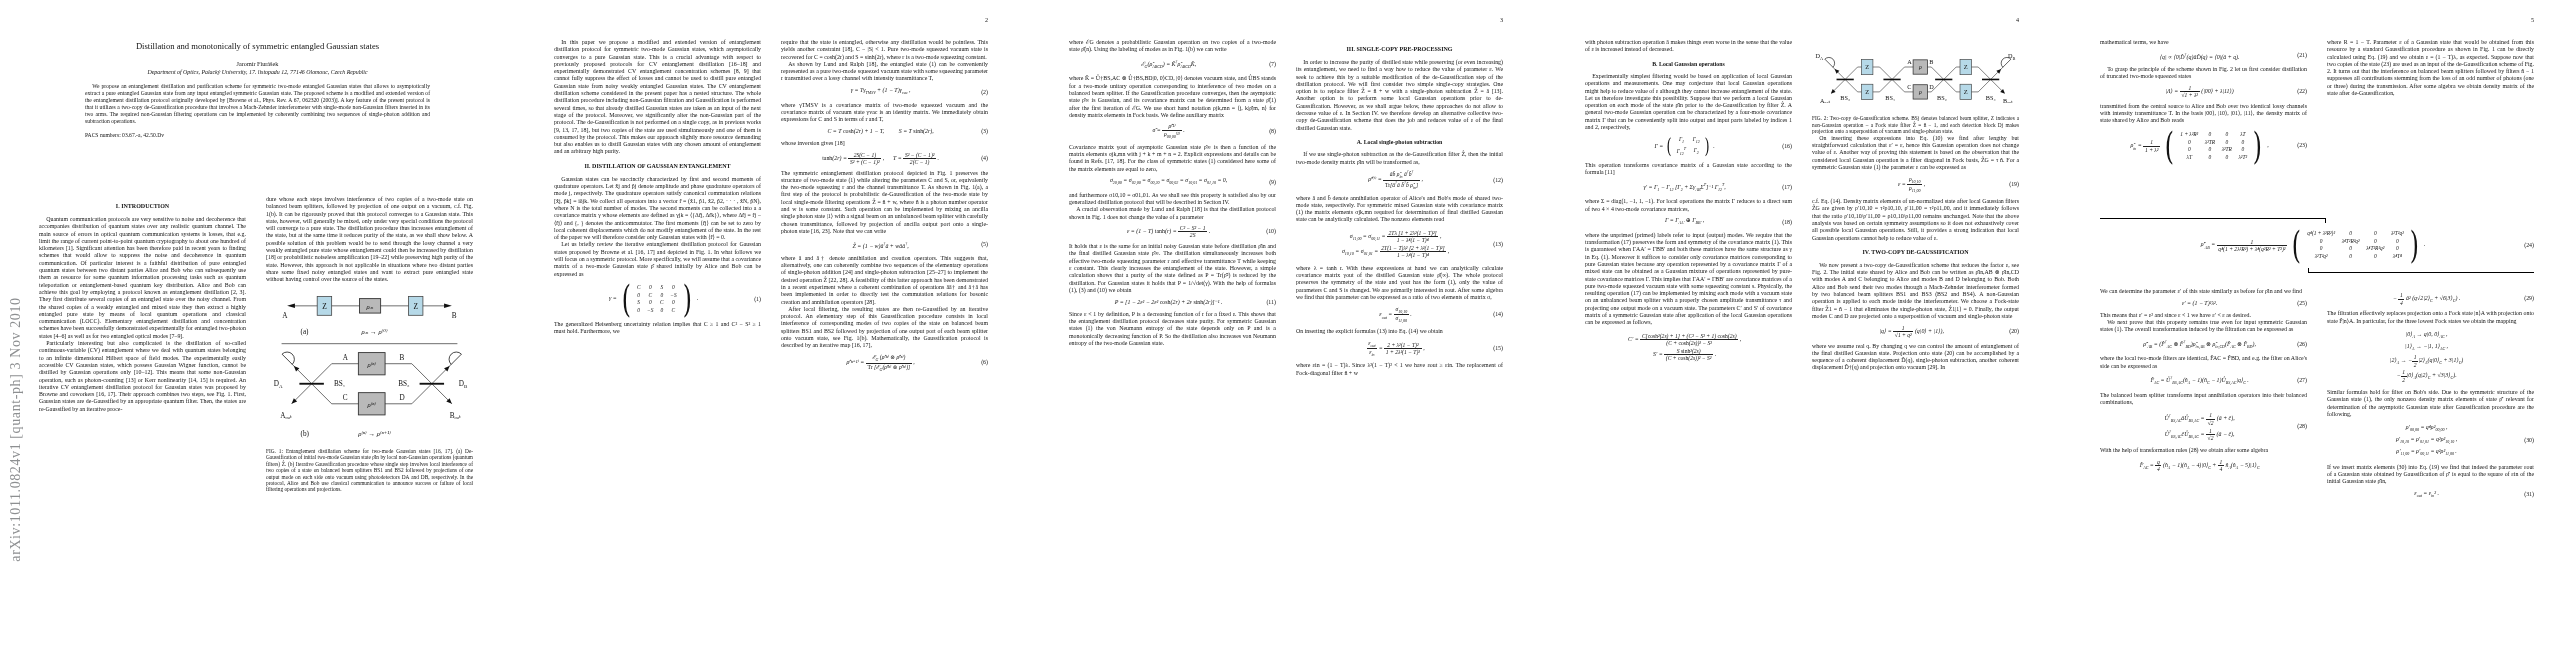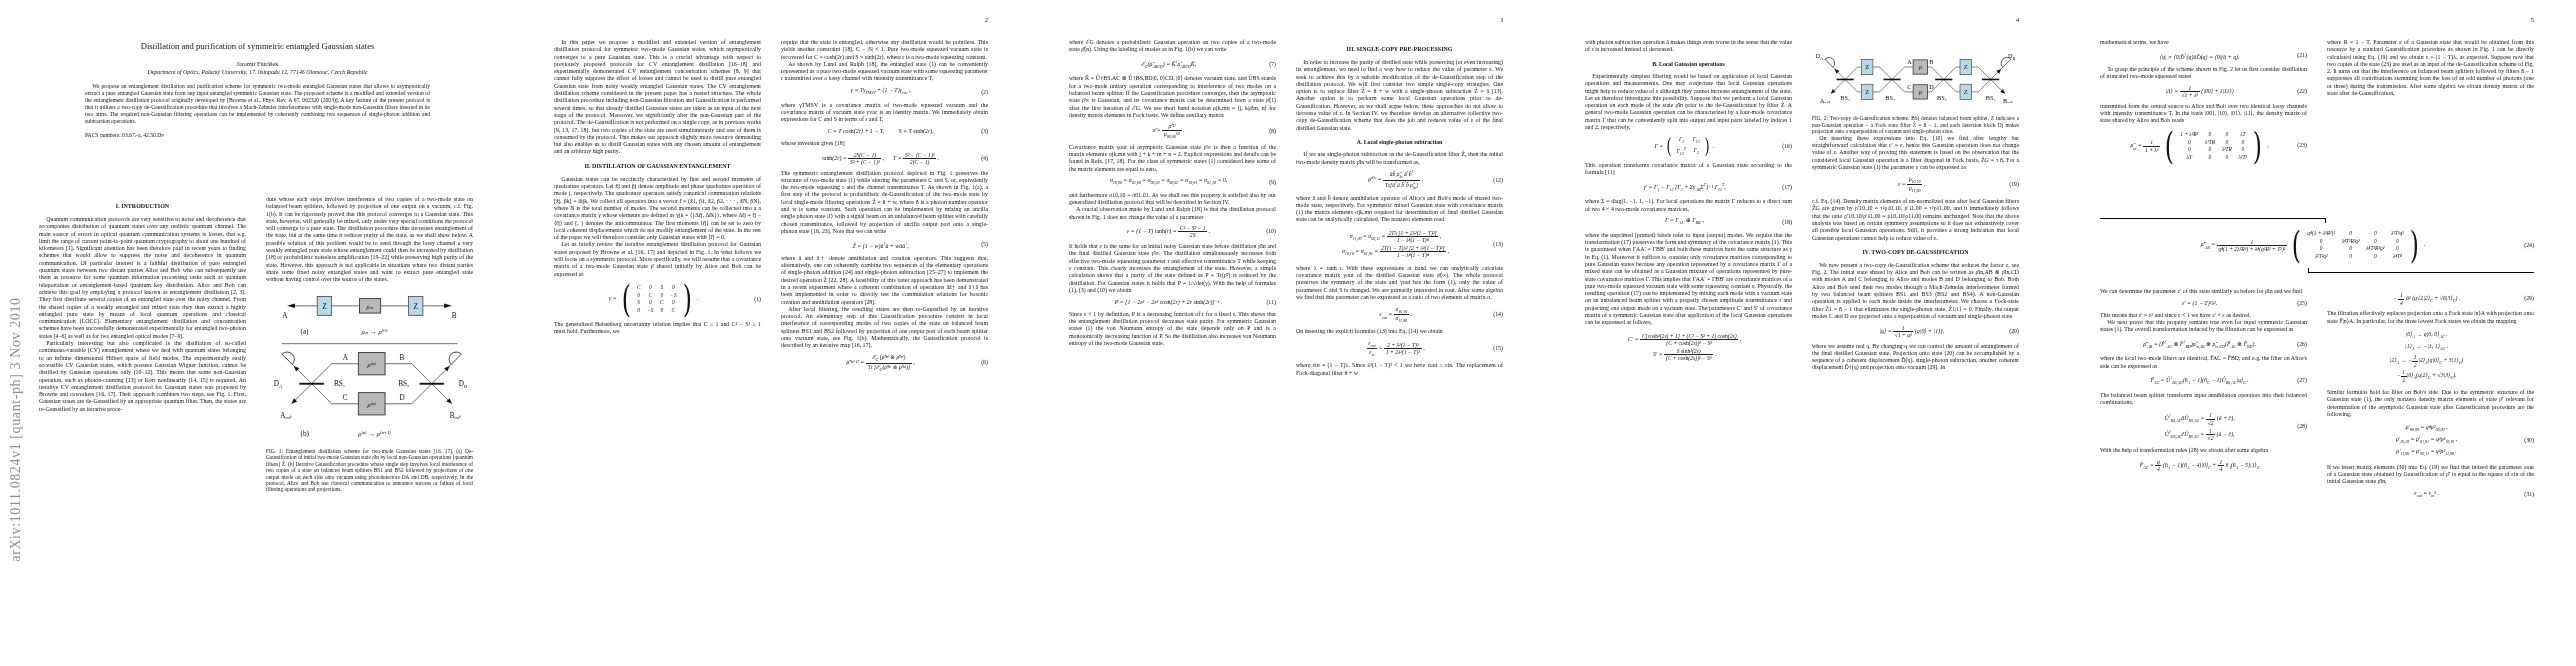--- a/index.html
+++ b/index.html
@@ -67,21 +67,21 @@
   .fsub{font-size:9px;}
 </style>
 </head>
 <body>
 
 <div id="canvas">
 
   <div class="pg" id="pg1">
     <div class="watermark">arXiv:1011.0824v1  [quant-ph]  3 Nov 2010</div>
     <div class="head">
-      <div class="title">Distillation and purification of symmetric entangled Gaussian states</div>
+      <div class="title">Distillation and monotonically of symmetric entangled Gaussian states</div>
       <div class="author">Jaromír Fiurášek</div>
       <div class="affil">Department of Optics, Palacký University, 17. listopadu 12, 77146 Olomouc, Czech Republic</div>
       <div class="abstract">We propose an entanglement distillation and purification scheme for symmetric two-mode entangled Gaussian states that allows to asymptotically extract a pure entangled Gaussian state from any input entangled symmetric Gaussian state. The proposed scheme is a modified and extended version of the entanglement distillation protocol originally developed by [Browne et al., Phys. Rev. A 67, 062320 (2003)]. A key feature of the present protocol is that it utilizes a two-copy de-Gaussification procedure that involves a Mach-Zehnder interferometer with single-mode non-Gaussian filters inserted in its two arms. The required non-Gaussian filtering operations can be implemented by coherently combining two sequences of single-photon addition and subtraction operations.</div>
       <div class="pacs">PACS numbers: 03.67.-a, 42.50.Dv</div>
     </div>
     <div class="reg col-l">
         <div class="sect">I.   INTRODUCTION</div>
         <p class="para">Quantum communication protocols are very sensitive to noise and decoherence that accompanies distribution of quantum states over any realistic quantum channel. The main source of errors in optical quantum communication systems is losses, that e.g. limit the range of current point-to-point quantum cryptography to about one hundred of kilometers [1]. Significant attention has been therefore paid in recent years to finding schemes that would allow to suppress the noise and decoherence in quantum communication. Of particular interest is a faithful distribution of pure entangled quantum states between two distant parties Alice and Bob who can subsequently use them as resource for some quantum information processing tasks such as quantum teleportation or entanglement-based quantum key distribution. Alice and Bob can achieve this goal by employing a protocol known as entanglement distillation [2, 3]. They first distribute several copies of an entangled state over the noisy channel. From the shared copies of a weakly entangled and mixed state they then extract a highly entangled pure state by means of local quantum operations and classical communication (LOCC). Elementary entanglement distillation and concentration schemes have been successfully demonstrated experimentally for entangled two-photon states [4–6] as well as for two entangled optical modes [7–9].</p>
         <p class="para">Particularly interesting but also complicated is the distillation of so-called continuous-variable (CV) entanglement where we deal with quantum states belonging to an infinite dimensional Hilbert space of field modes. The experimentally easily accessible CV Gaussian states, which possess Gaussian Wigner function, cannot be distilled by Gaussian operations only [10–12]. This means that some non-Gaussian operation, such as photon-counting [13] or Kerr nonlinearity [14, 15] is required. An iterative CV entanglement distillation protocol for Gaussian states was proposed by Browne and coworkers [16, 17]. Their approach combines two steps, see Fig. 1. First, Gaussian states are de-Gaussified by an appropriate quantum filter. Then, the states are re-Gaussified by an iterative proce-</p>
       </div>

